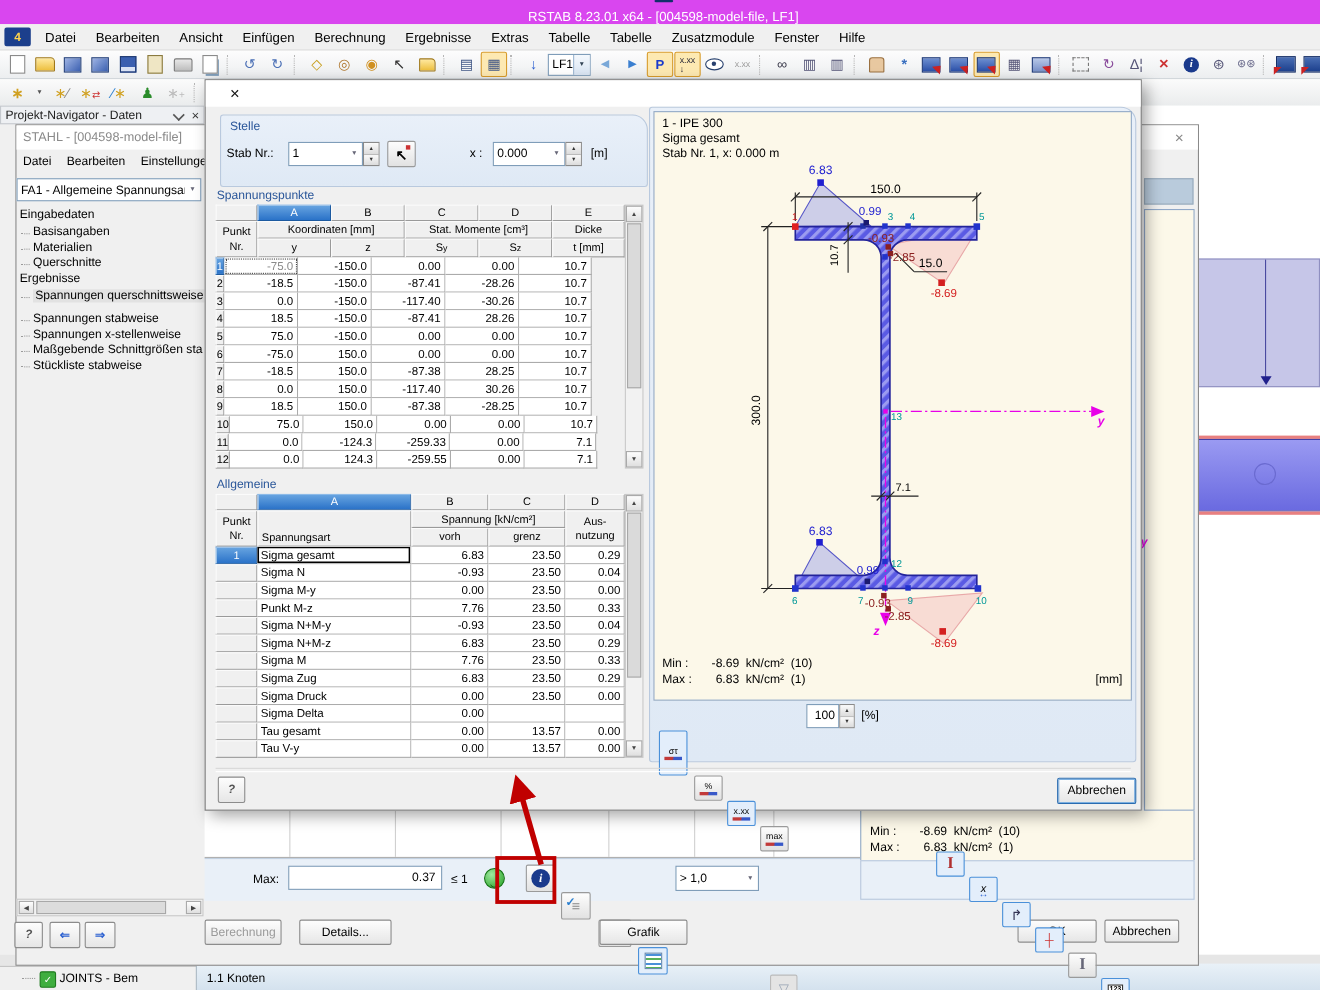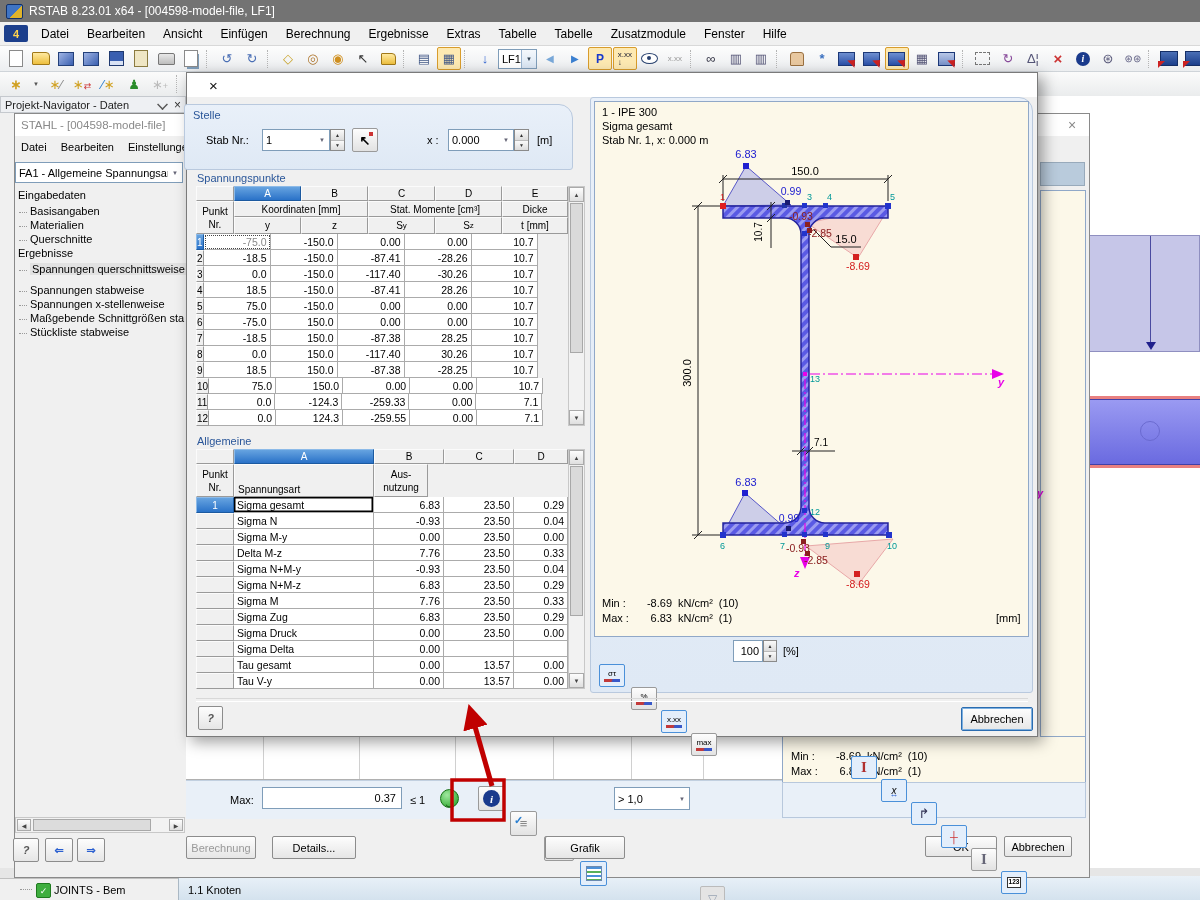--- a/index.html
+++ b/index.html
@@ -1,21 +1,21 @@
 <!DOCTYPE html>
 <html><head>
 <meta charset="utf-8">
 <style>
   html,body{margin:0;padding:0;background:#444;}
   #screen{position:relative;width:1200px;height:900px;overflow:hidden;background:#f0f0f0;
           font-family:"Liberation Sans",sans-serif;font-size:11px;color:#000;}
   .layer{position:absolute;inset:0;width:1200px;height:900px;}
   .abs{position:absolute;}
   
-  .titlebar{left:0;top:0;width:1200px;height:22px;background:#737373;color:#fff;display:flex;align-items:center;gap:6px;padding-left:6px;box-sizing:border-box;font-size:12px;}
+  .titlebar{left:0;top:0;width:1200px;height:22px;background:#d946ef;color:#fff;display:flex;align-items:center;gap:6px;padding-left:6px;box-sizing:border-box;font-size:12px;flex-direction:column;}
   .appico{width:15px;height:13px;background:linear-gradient(135deg,#3f74c4 55%,#dfb32a 55%);border:1px solid #10306a;border-radius:2px;}
   .menubar{left:0;top:22px;width:1200px;height:24px;background:#f0f0f0;border-bottom:1px solid #d8d8d8;display:flex;align-items:center;gap:0;padding-left:4px;box-sizing:border-box;font-size:12px;}
   .menubar .mi{padding:3px 9px;cursor:default;}
   .logo{width:24px;height:17px;background:#1c3f8c;border-radius:2px;margin-right:4px;display:flex;align-items:center;justify-content:center;color:#ffd34d;font-weight:bold;font-size:11px;}
   .toolbar1{left:0;top:46px;width:1200px;height:26px;background:linear-gradient(#fdfdfd,#eceef0);border-bottom:1px solid #cfd4d9;display:flex;align-items:center;gap:1px;padding-left:4px;box-sizing:border-box;}
   .toolbar2{left:0;top:72px;width:1200px;height:24px;background:linear-gradient(#fbfbfb,#eaeced);display:flex;align-items:center;gap:2px;padding-left:4px;box-sizing:border-box;}
   .tbtn{width:22px;height:21px;display:flex;align-items:center;justify-content:center;border:1px solid transparent;border-radius:2px;flex:0 0 auto;position:relative;}
   .tbtn.act{background:#fde9b2;border-color:#d89c2c;}
   .tsep{width:5px;height:18px;border-left:1px dotted #b5b5b5;margin:0 2px;flex:0 0 auto;}
   .g{font-size:13px;line-height:1;}
@@ -420,21 +420,21 @@
       <span style="position:absolute;left:-4px;top:296px;color:#e800e8;font-weight:bold;font-style:italic">y</span>
     </div>
   </div>
 
   <div class="layer" style="z-index:30">
     <div class="abs dlg"></div>
     <div class="abs dlgtitle">
       <span style="font-size:15px;padding:0 12px;color:#111">×</span>
     </div>
 
-    <div class="abs groupbox" style="left:184px;top:104px;width:389px;height:66px">
+    <div class="abs groupbox" style="left:200px;top:104px;width:389px;height:66px">
       <span class="seclbl" style="position:absolute;left:8px;top:4px">Stelle</span>
     </div>
     <span class="abs" style="left:206px;top:134px">Stab Nr.:</span>
     <div class="combo abs" style="left:262px;top:129px;width:68px;height:22px">
       <span class="cv">1</span>
       <span class="ca" style="background:none;border:none;color:#667">▼</span>
     </div>
     <div class="spin abs" style="left:330px;top:129px;width:15px;height:22px">
         <div>▲</div>
         <div>▼</div>
@@ -608,20 +608,27 @@
         <div class="hc" style="width:70px">B</div>
         <div class="hc" style="width:70px">C</div>
         <div class="hc" style="width:54px">D</div>
       </div>
       <div class="trow" style="height:33px">
         <div class="hc" style="width:38px;flex-direction:column;line-height:1.3">
           <span>Punkt</span>
             <span>Nr.</span>
         </div>
         <div class="hc" style="width:140px;align-items:flex-end;justify-content:flex-start;padding:0 0 1px 3px">Spannungsart</div>
+        <div style="width:140px;display:flex;flex-direction:column">
+          <div class="hc" style="width:140px;height:16px">Spannung [kN/cm²]</div>
+          <div style="display:flex;flex:1">
+            <div class="hc" style="width:70px;height:17px">vorh</div>
+            <div class="hc" style="width:70px;height:17px">grenz</div>
+          </div>
+        </div>
         <div class="hc" style="width:54px;flex-direction:column;line-height:1.3">
           <span>Aus-</span>
             <span>nutzung</span>
         </div>
       </div>
       <div class="srows">
 
       <div class="trow">
           <div class="rh" style="width:38px" data-cell="0">1</div>
           <div class="dc l" style="width:140px" data-cell="1">Sigma gesamt</div>
@@ -638,21 +645,21 @@
         </div>
           <div class="trow">
           <div class="rh" style="width:38px" data-cell="0"></div>
           <div class="dc l" style="width:140px" data-cell="1">Sigma M-y</div>
           <div class="dc" style="width:70px" data-cell="2">0.00</div>
           <div class="dc" style="width:70px" data-cell="3">23.50</div>
           <div class="dc" style="width:54px" data-cell="4">0.00</div>
         </div>
           <div class="trow">
           <div class="rh" style="width:38px" data-cell="0"></div>
-          <div class="dc l" style="width:140px" data-cell="1">Delta M-z</div>
+          <div class="dc l" style="width:140px" data-cell="1">Punkt M-z</div>
           <div class="dc" style="width:70px" data-cell="2">7.76</div>
           <div class="dc" style="width:70px" data-cell="3">23.50</div>
           <div class="dc" style="width:54px" data-cell="4">0.33</div>
         </div>
           <div class="trow">
           <div class="rh" style="width:38px" data-cell="0"></div>
           <div class="dc l" style="width:140px" data-cell="1">Sigma N+M-y</div>
           <div class="dc" style="width:70px" data-cell="2">-0.93</div>
           <div class="dc" style="width:70px" data-cell="3">23.50</div>
           <div class="dc" style="width:54px" data-cell="4">0.04</div>
@@ -830,21 +837,21 @@
       <span>(10)</span>
     </div>
     <div class="abs" style="left:602px;top:612px;display:flex;gap:6px">
       <span style="width:30px">Max :</span>
       <span style="width:34px;text-align:right">6.83</span>
       <span>kN/cm²</span>
       <span>(1)</span>
     </div>
     <span class="abs" style="left:996px;top:612px">[mm]</span>
 
-    <div class="abs ibtn bact" style="left:599px;top:640px;width:26px;height:23px;flex-direction:column">
+    <div class="abs ibtn bact" style="left:599px;top:640px;width:26px;height:41px;flex-direction:column">
         <span class="mini">στ</span>
         <span class="slash"></span>
       </div>
     <div class="abs ibtn" style="left:631px;top:640px;width:26px;height:23px;flex-direction:column">
         <span class="mini">%</span>
         <span class="slash"></span>
       </div>
     <div class="abs ibtn bact" style="left:661px;top:640px;width:26px;height:23px;flex-direction:column">
         <span class="mini">x.xx</span>
         <span class="slash"></span>

